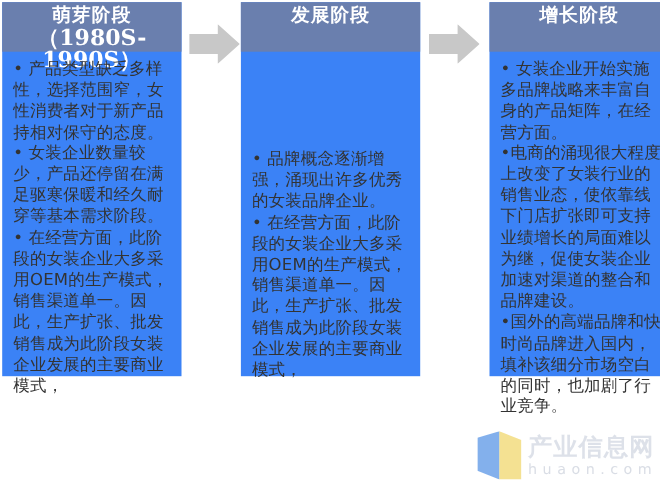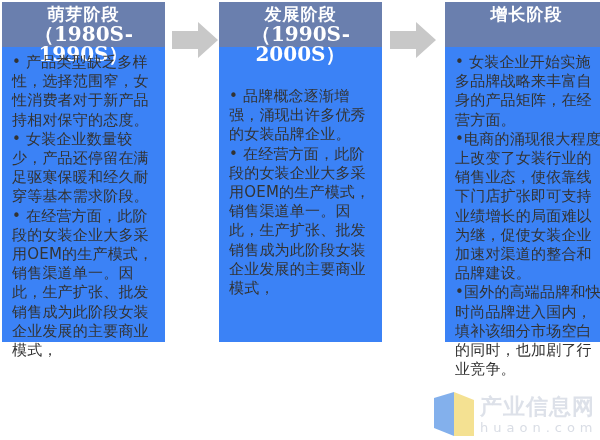--- a/index.html
+++ b/index.html
@@ -56,21 +56,21 @@
       display: block;
       margin: 0;
     }
     .arrow {
       position: absolute;
       width: 46px;
       height: 36px;
     }
     #stage-1 { left: 2px; }
     #stage-2 { left: 219px; }
-    #stage-2 .stage-body { padding-top: 40px; }
+    #stage-2 .stage-body { padding-top: 40px; margin-top: 48px; }
     #stage-3 { left: 435px; width: 163px; margin-left: 10px; }
     #arrow-1 { left: 172px; top: 22px; }
     #arrow-2 { left: 390px; top: 22px; }
     .watermark {
       position: absolute;
       right: 0;
       bottom: 0;
       width: 170px;
       height: 52px;
       pointer-events: none;
@@ -115,21 +115,20 @@
   </div>
 </div>
 
 <svg class="arrow" id="arrow-1" viewBox="0 0 46 36">
   <polygon points="0,9 26,9 26,0 46,18 26,36 26,27 0,27" fill="#c8c8c8"></polygon>
 </svg>
 
 <div class="stage" id="stage-2">
   <div class="stage-header">
     <span class="stage-title">发展阶段</span>
-    <span class="stage-period">（1990S-2000S）</span>
   </div>
   <div class="stage-body">
     <p class="bullet">• 品牌概念逐渐增强，涌现出许多优秀的女装品牌企业。</p>
     <p class="bullet">• 在经营方面，此阶段的女装企业大多采用OEM的生产模式，销售渠道单一。因此，生产扩张、批发销售成为此阶段女装企业发展的主要商业模式，</p>
   </div>
 </div>
 
 <svg class="arrow" id="arrow-2" viewBox="0 0 46 36">
   <polygon points="0,9 26,9 26,0 46,18 26,36 26,27 0,27" fill="#c8c8c8"></polygon>
 </svg>

